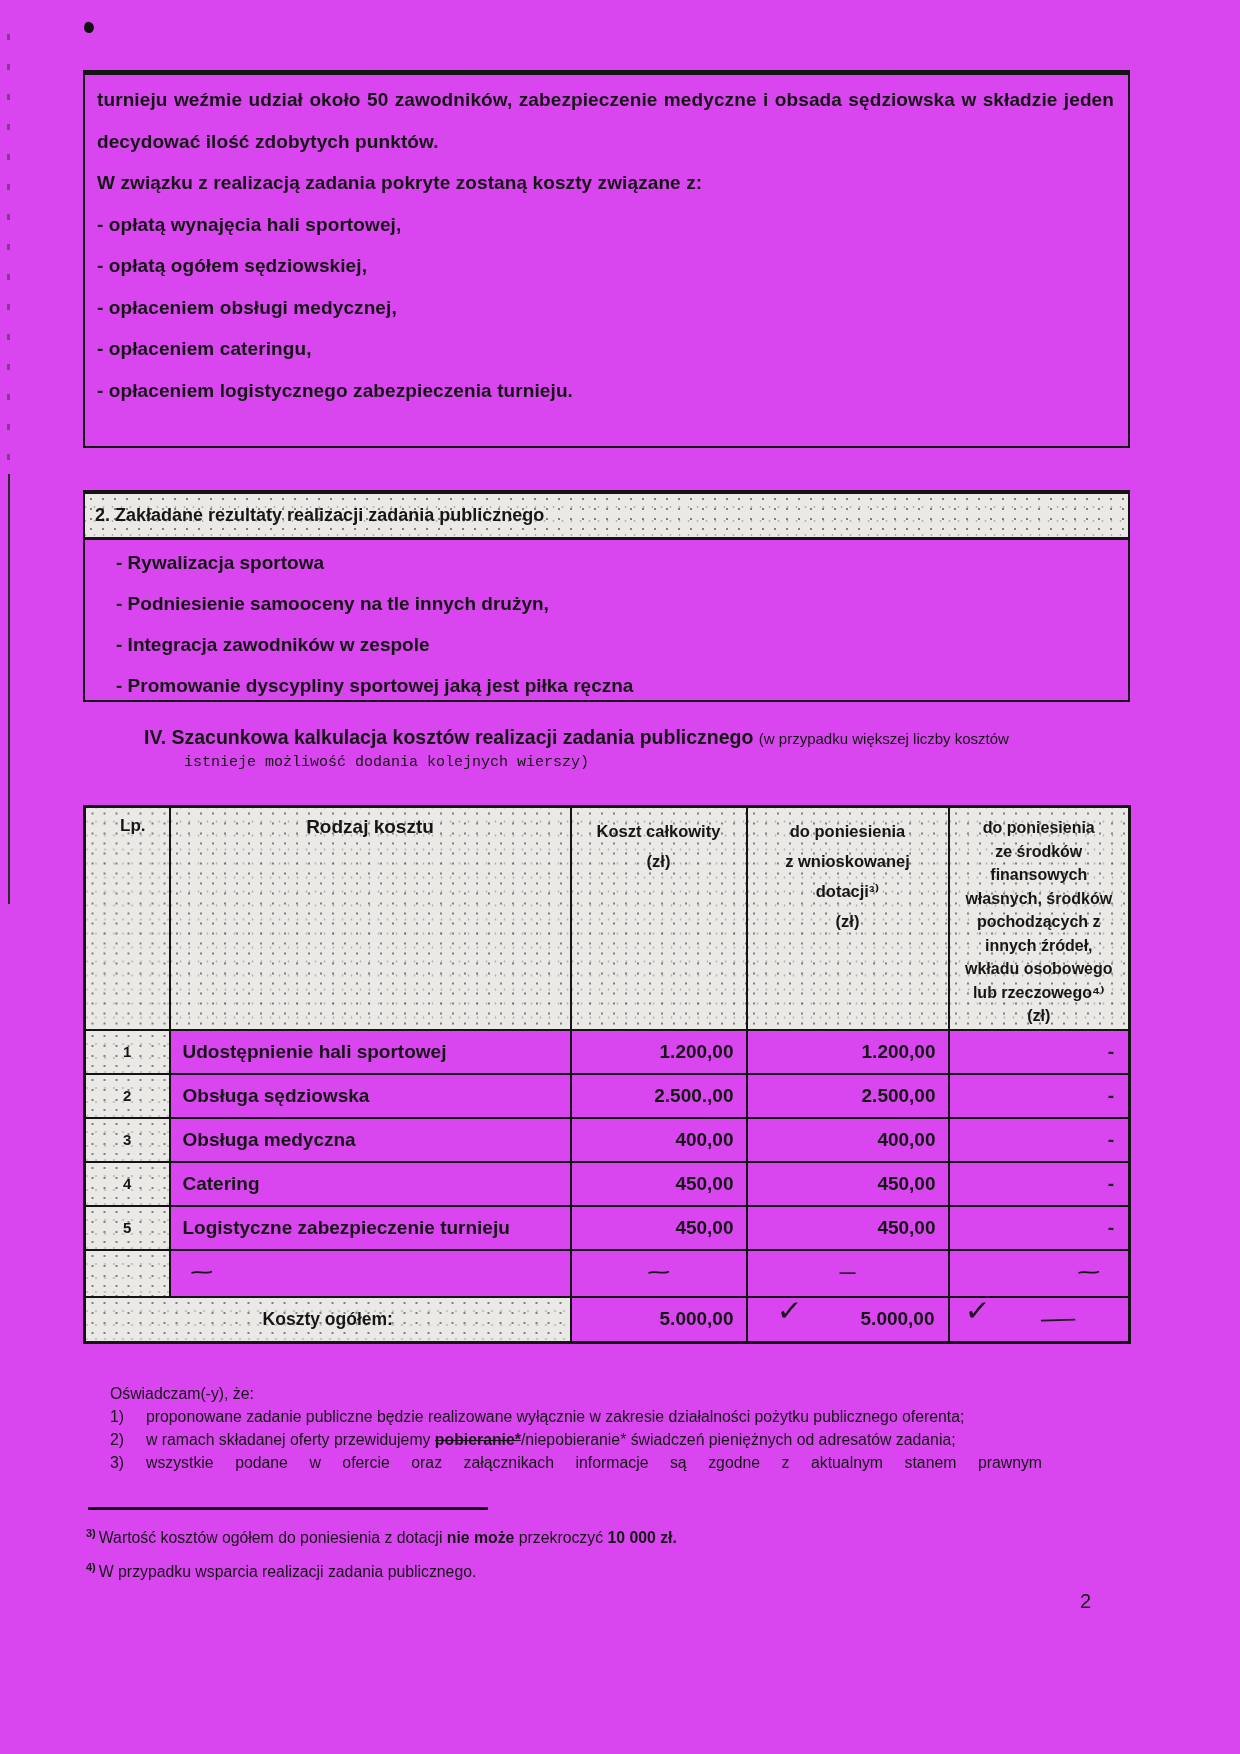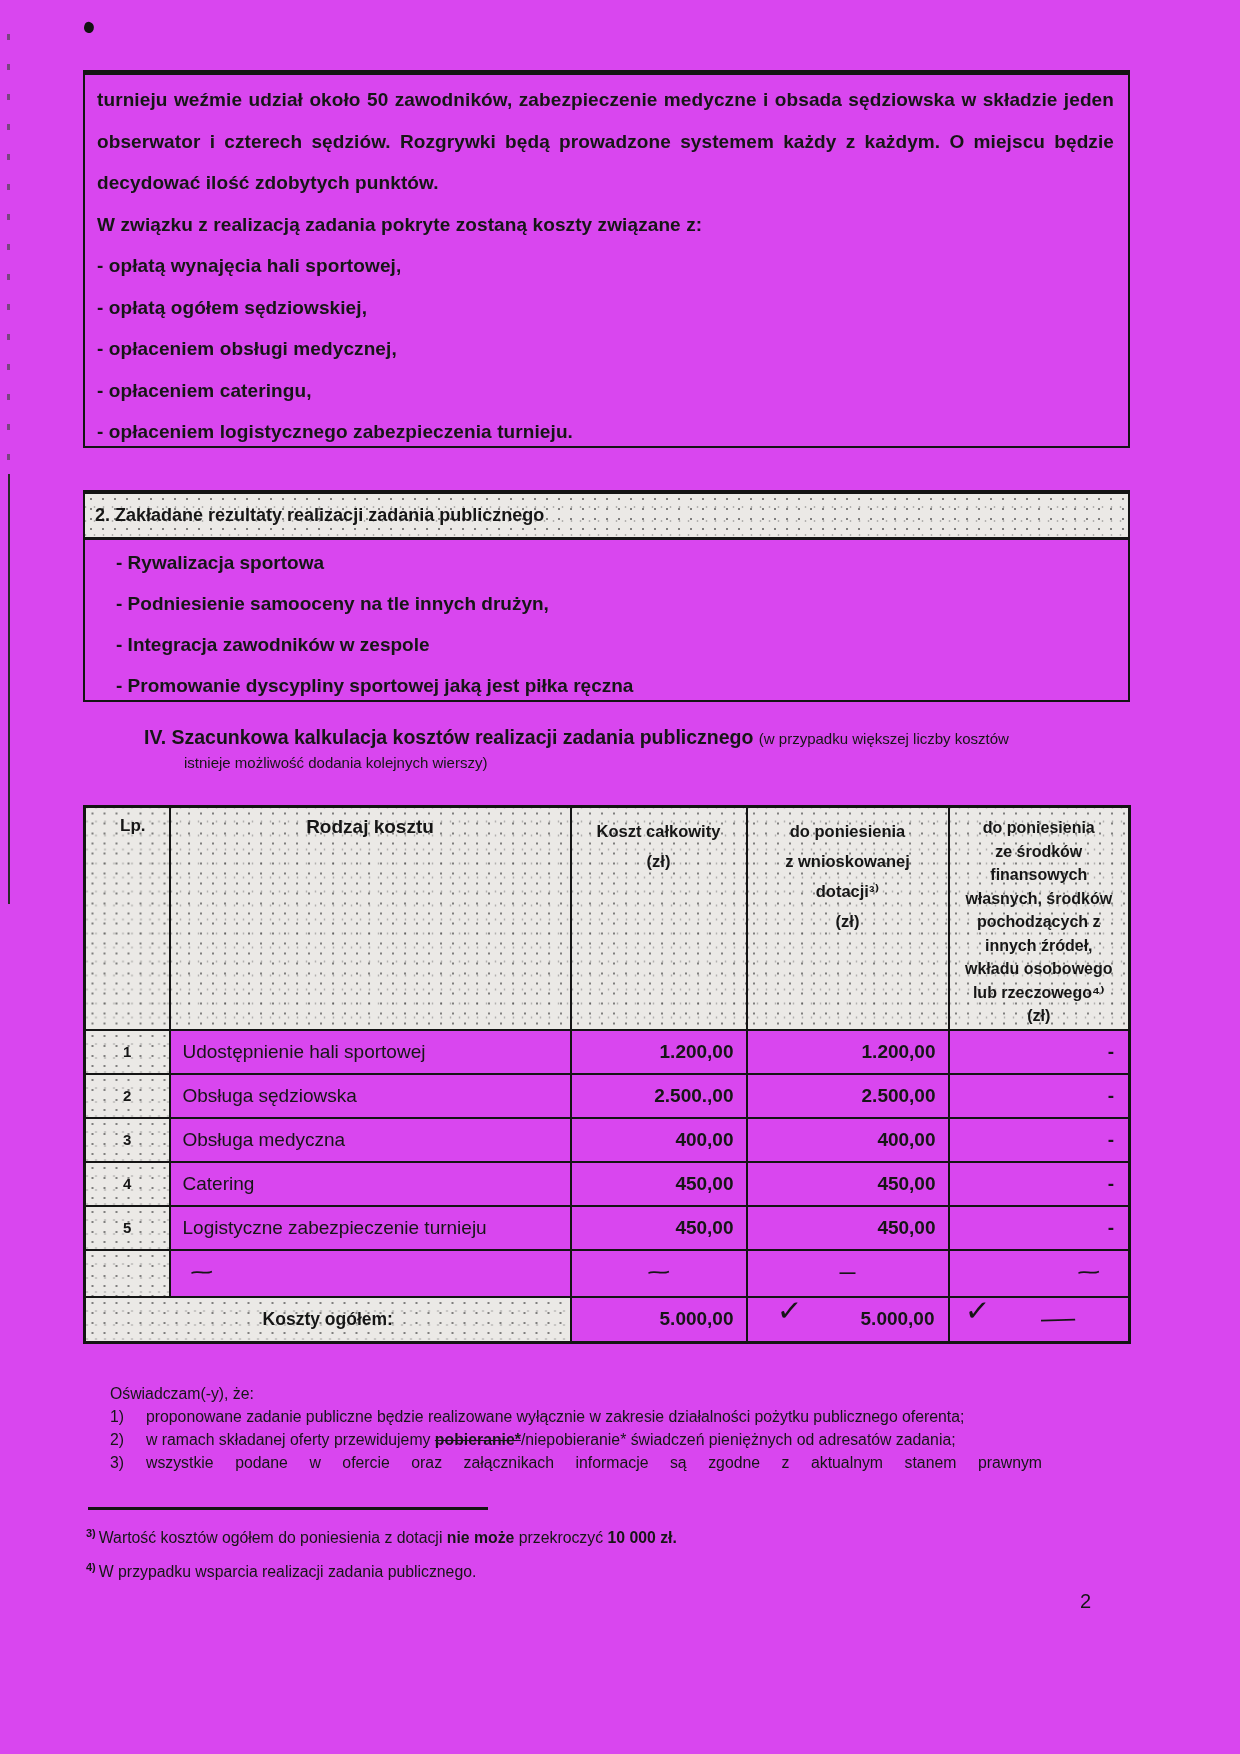--- a/index.html
+++ b/index.html
@@ -31,36 +31,36 @@
   .intro .just{white-space:normal;text-align:justify;text-align-last:justify;}
   .results{top:490px;height:212px;border-top-width:4px;}
   .results-hdr{height:46px;border-bottom:3px solid #141414;display:flex;align-items:center;
     padding:0 10px;font-weight:bold;font-size:18px;box-sizing:border-box;}
   .results-items{padding:2px 12px 0;margin-left:19px;}
   .results-items .ln{font-size:19px;line-height:41px;font-weight:600;}
   
   .sec4{position:absolute;left:104px;top:726px;width:1010px;margin-left:40px;}
   .sec4-l1{font-size:19.5px;font-weight:bold;}
   .sec4-note{font-size:15px;font-weight:normal;}
-  .sec4-l2{font-size:15px;margin-left:40px;margin-top:5px;}
+  .sec4-l2{font-size:15px;margin-left:40px;margin-top:5px;font-family:Liberation Mono, monospace;}
   
   table.cost{position:absolute;left:83px;top:805px;border-collapse:collapse;table-layout:fixed;
     border:3px solid #141414;}
   table.cost td,table.cost th{border:2px solid #141414;box-sizing:border-box;overflow:visible;}
   table.cost th{vertical-align:top;padding-top:8px;white-space:pre-line;font-weight:bold;text-align:center;}
   .hdr-lp{vertical-align:middle;text-align:left;padding-left:12px;font-size:17px;}
   .hdr-type{font-size:19px;}
   .hdr-total{font-size:16.5px;line-height:30px;}
   .hdr-grant{font-size:16.5px;line-height:30px;}
   .hdr-own{font-size:16px;line-height:23.5px;padding-top:6px;}
   tr.data{height:44px;}
   tr.blankrow{height:47px;}
   tr.totalrow{height:46px;}
   td.lp{text-align:center;font-weight:bold;font-size:15px;}
-  td.name{font-weight:normal;font-size:19px;padding-left:12px;}
+  td.name{font-weight:bold;font-size:19px;padding-left:12px;}
   td.amt{font-weight:bold;font-size:19px;text-align:right;padding-right:12px;}
   td.dash{font-weight:bold;font-size:19px;text-align:right;padding-right:14px;}
   td.total-label{text-align:center;font-weight:bold;font-size:17.5px;}
   .squig{display:inline-block;transform:scaleX(2.4) rotate(-6deg);font-weight:bold;font-size:17px;}
   td.c-squig{text-align:center;} td.r-squig{text-align:right;padding-right:34px;}
   td.l-squig{text-align:left;padding-left:26px;}
   .check{font-family:"DejaVu Sans",sans-serif;font-size:30px;font-weight:400;display:inline-block;
     position:relative;top:-8px;transform:rotate(4deg);line-height:0;}
   .cell-split{display:flex;align-items:center;justify-content:space-between;}
   .cell-split .val{flex:1;text-align:right;}
@@ -87,21 +87,20 @@
 <body>
 
 <div class="page">
 
   <div class="margin-dots"></div>
   <div class="margin-line"></div>
   <div class="blob"></div>
 
   <section class="box intro">
     <div class="ln just">turnieju weźmie udział około  50 zawodników, zabezpieczenie medyczne i obsada sędziowska w składzie jeden</div>
-    <div class="ln just">obserwator i czterech sędziów. Rozgrywki będą prowadzone systemem każdy z każdym. O miejscu będzie</div>
     <div class="ln">decydować ilość zdobytych punktów.</div>
     <div class="ln">W związku z realizacją zadania pokryte zostaną koszty związane z:</div>
     <div class="ln">- opłatą wynajęcia hali sportowej,</div>
     <div class="ln">- opłatą ogółem sędziowskiej,</div>
     <div class="ln">- opłaceniem obsługi medycznej,</div>
     <div class="ln">- opłaceniem cateringu,</div>
     <div class="ln">- opłaceniem logistycznego zabezpieczenia turnieju.</div>
   </section>
 
   <section class="box results">

